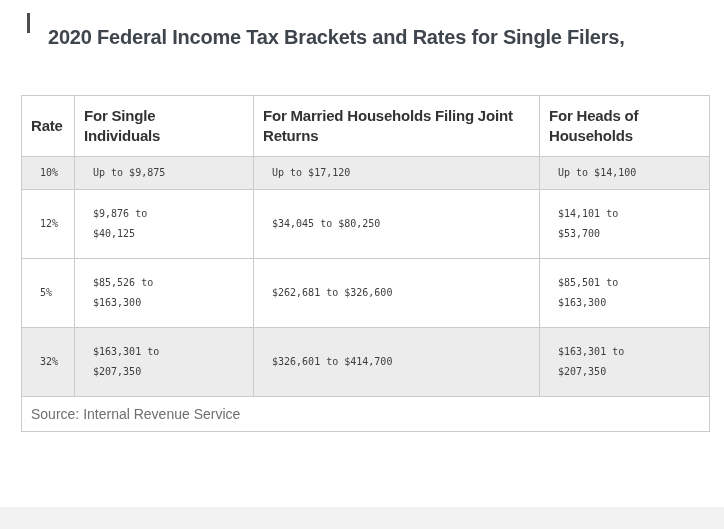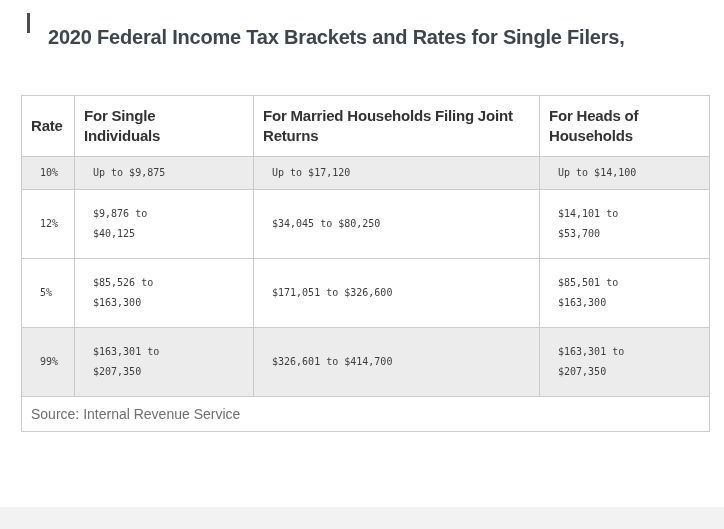--- a/index.html
+++ b/index.html
@@ -130,26 +130,26 @@
         <td class="cell">$9,876 to
 $40,125</td>
         <td class="cell">$34,045 to $80,250</td>
         <td class="cell">$14,101 to
 $53,700</td>
       </tr>
       <tr class="two-line plain">
         <td class="cell">5%</td>
         <td class="cell">$85,526 to
 $163,300</td>
-        <td class="cell">$171,051 to $326,600</td>
+        <td class="cell">$262,681 to $326,600</td>
         <td class="cell">$85,501 to
 $163,300</td>
       </tr>
       <tr class="two-line stripe">
-        <td class="cell">99%</td>
+        <td class="cell">32%</td>
         <td class="cell">$163,301 to
 $207,350</td>
         <td class="cell">$326,601 to $414,700</td>
         <td class="cell">$163,301 to
 $207,350</td>
       </tr>
     </tbody>
     <tfoot>
       <tr class="foot">
         <td class="source-cell" colspan="4">Source: Internal Revenue Service</td>

